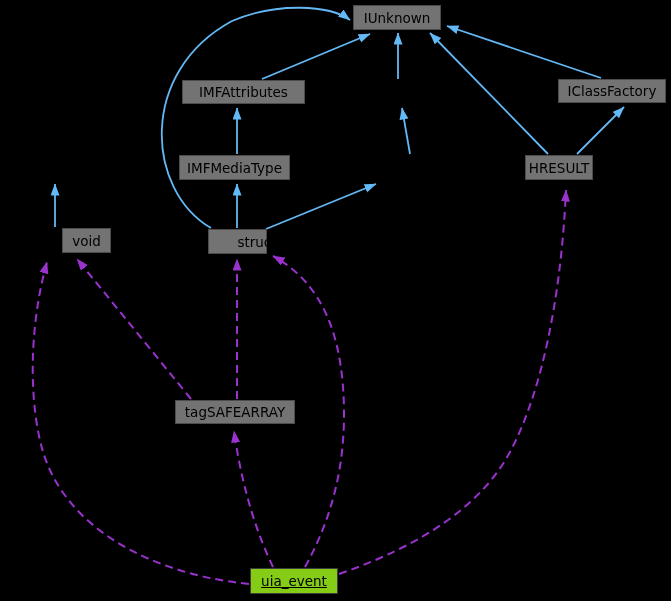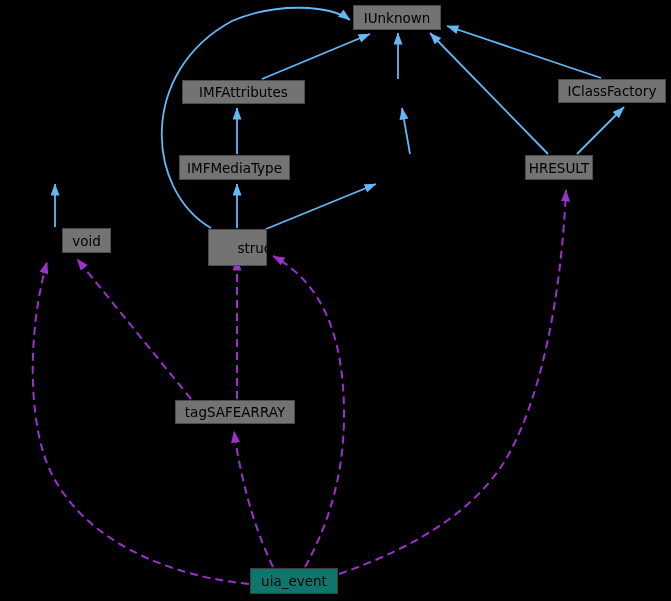--- a/index.html
+++ b/index.html
@@ -16,22 +16,23 @@
     display:flex;align-items:center;justify-content:center;
     background:#737373;
     border:1.5px solid #4c4c4c;
     color:#000000;
     font-size:13.5px;
     box-sizing:border-box;
     white-space:nowrap;
     z-index:2;
   }
   .node.current{
-    background:#0f766e;
+    background:#84cc16;
     border-color:#3c3c3c;
+    text-decoration:underline;
   }
 </style>
 </head>
 <body>
 
 <div id="canvas">
 
   <svg id="edges" width="671" height="601" viewBox="0 0 671 601" xmlns="http://www.w3.org/2000/svg">
     <defs>
       <marker id="arrowBlue" markerUnits="userSpaceOnUse" markerWidth="13" markerHeight="10" refX="11.5" refY="4.5" orient="auto">
@@ -74,19 +75,19 @@
   <div class="node" style="left:558px;top:79px;width:108px;height:24px;">IClassFactory</div>
 
 
   <div class="node" style="left:179px;top:155px;width:111px;height:25px;">IMFMediaType</div>
 
 
   <div class="node" style="left:525px;top:155px;width:68px;height:25px;">HRESULT</div>
 
   <div class="node" style="left:31px;top:228px;width:49px;height:25px;margin-left:31px;">void</div>
 
-  <div class="node" style="left:208px;top:229px;width:59px;height:37px;padding-left:39px;">struct</div>
+  <div class="node" style="left:208px;top:229px;width:59px;height:25px;padding-left:39px;">struct</div>
 
   <div class="node" style="left:175px;top:400px;width:120px;height:24px;text-align:center;">tagSAFEARRAY</div>
 
   <div class="node current" style="left:250px;top:568px;width:88px;height:26px;">uia_event</div>
 
 </div>
 
 </body></html>

